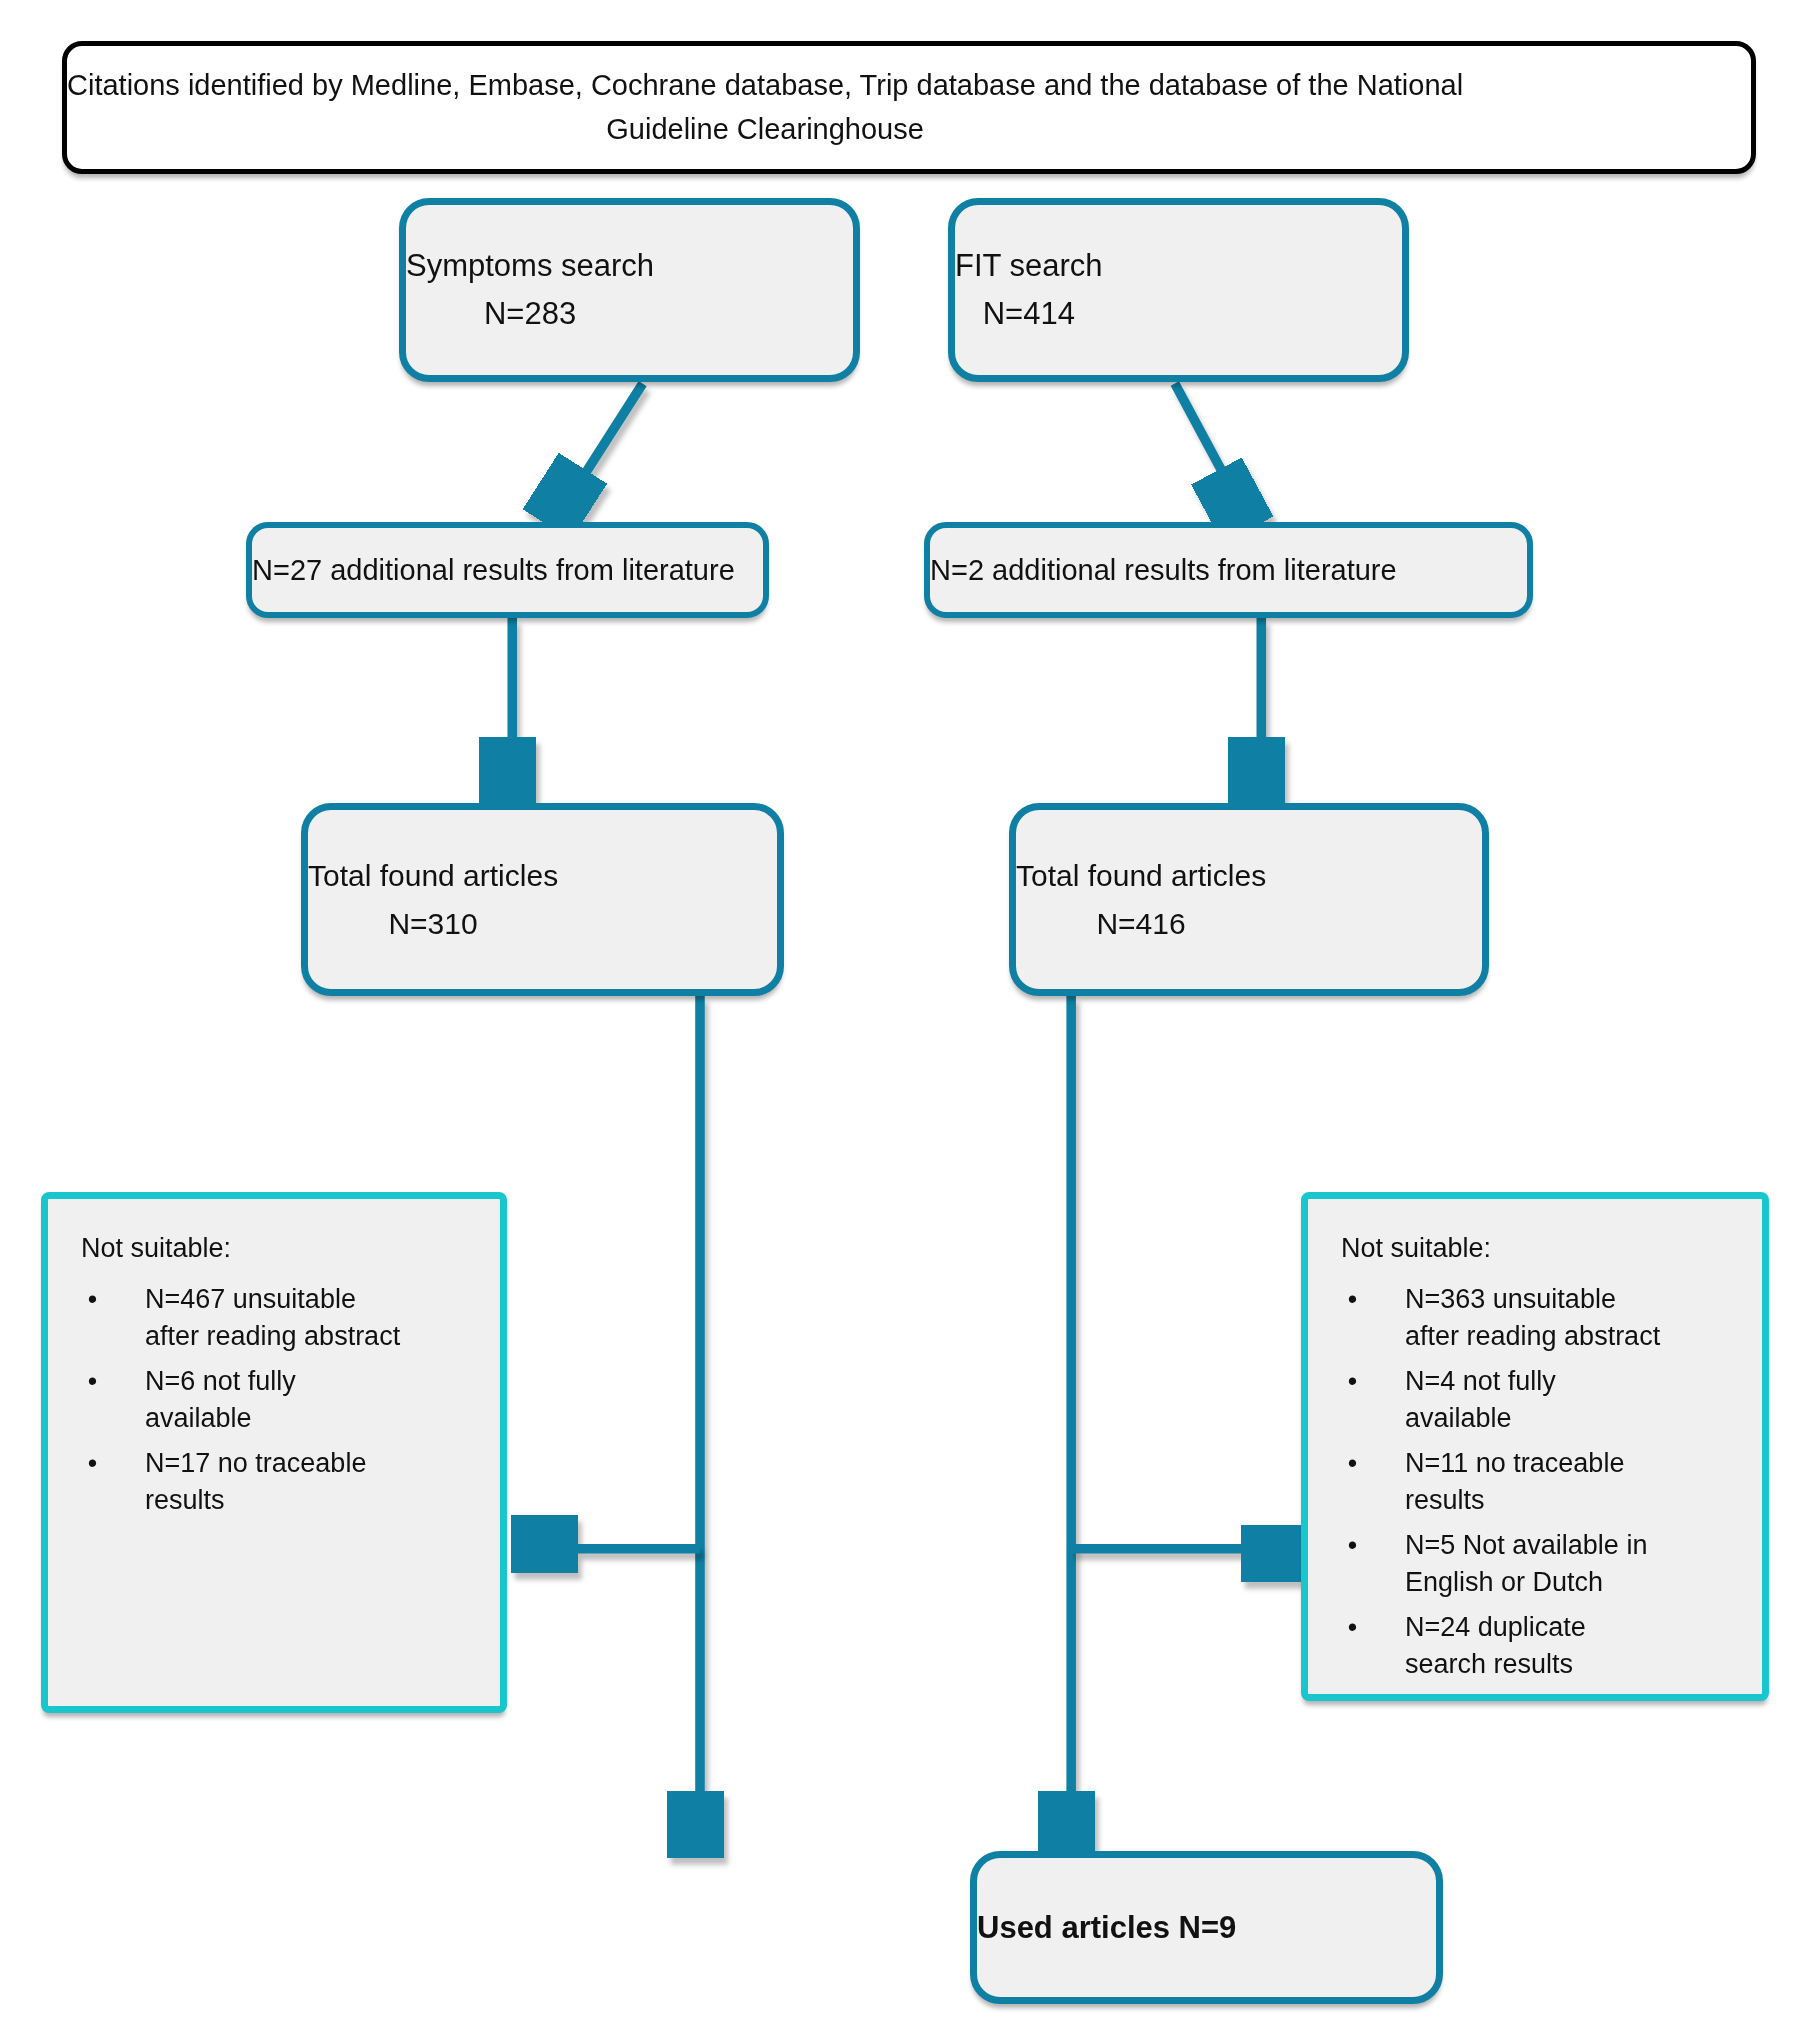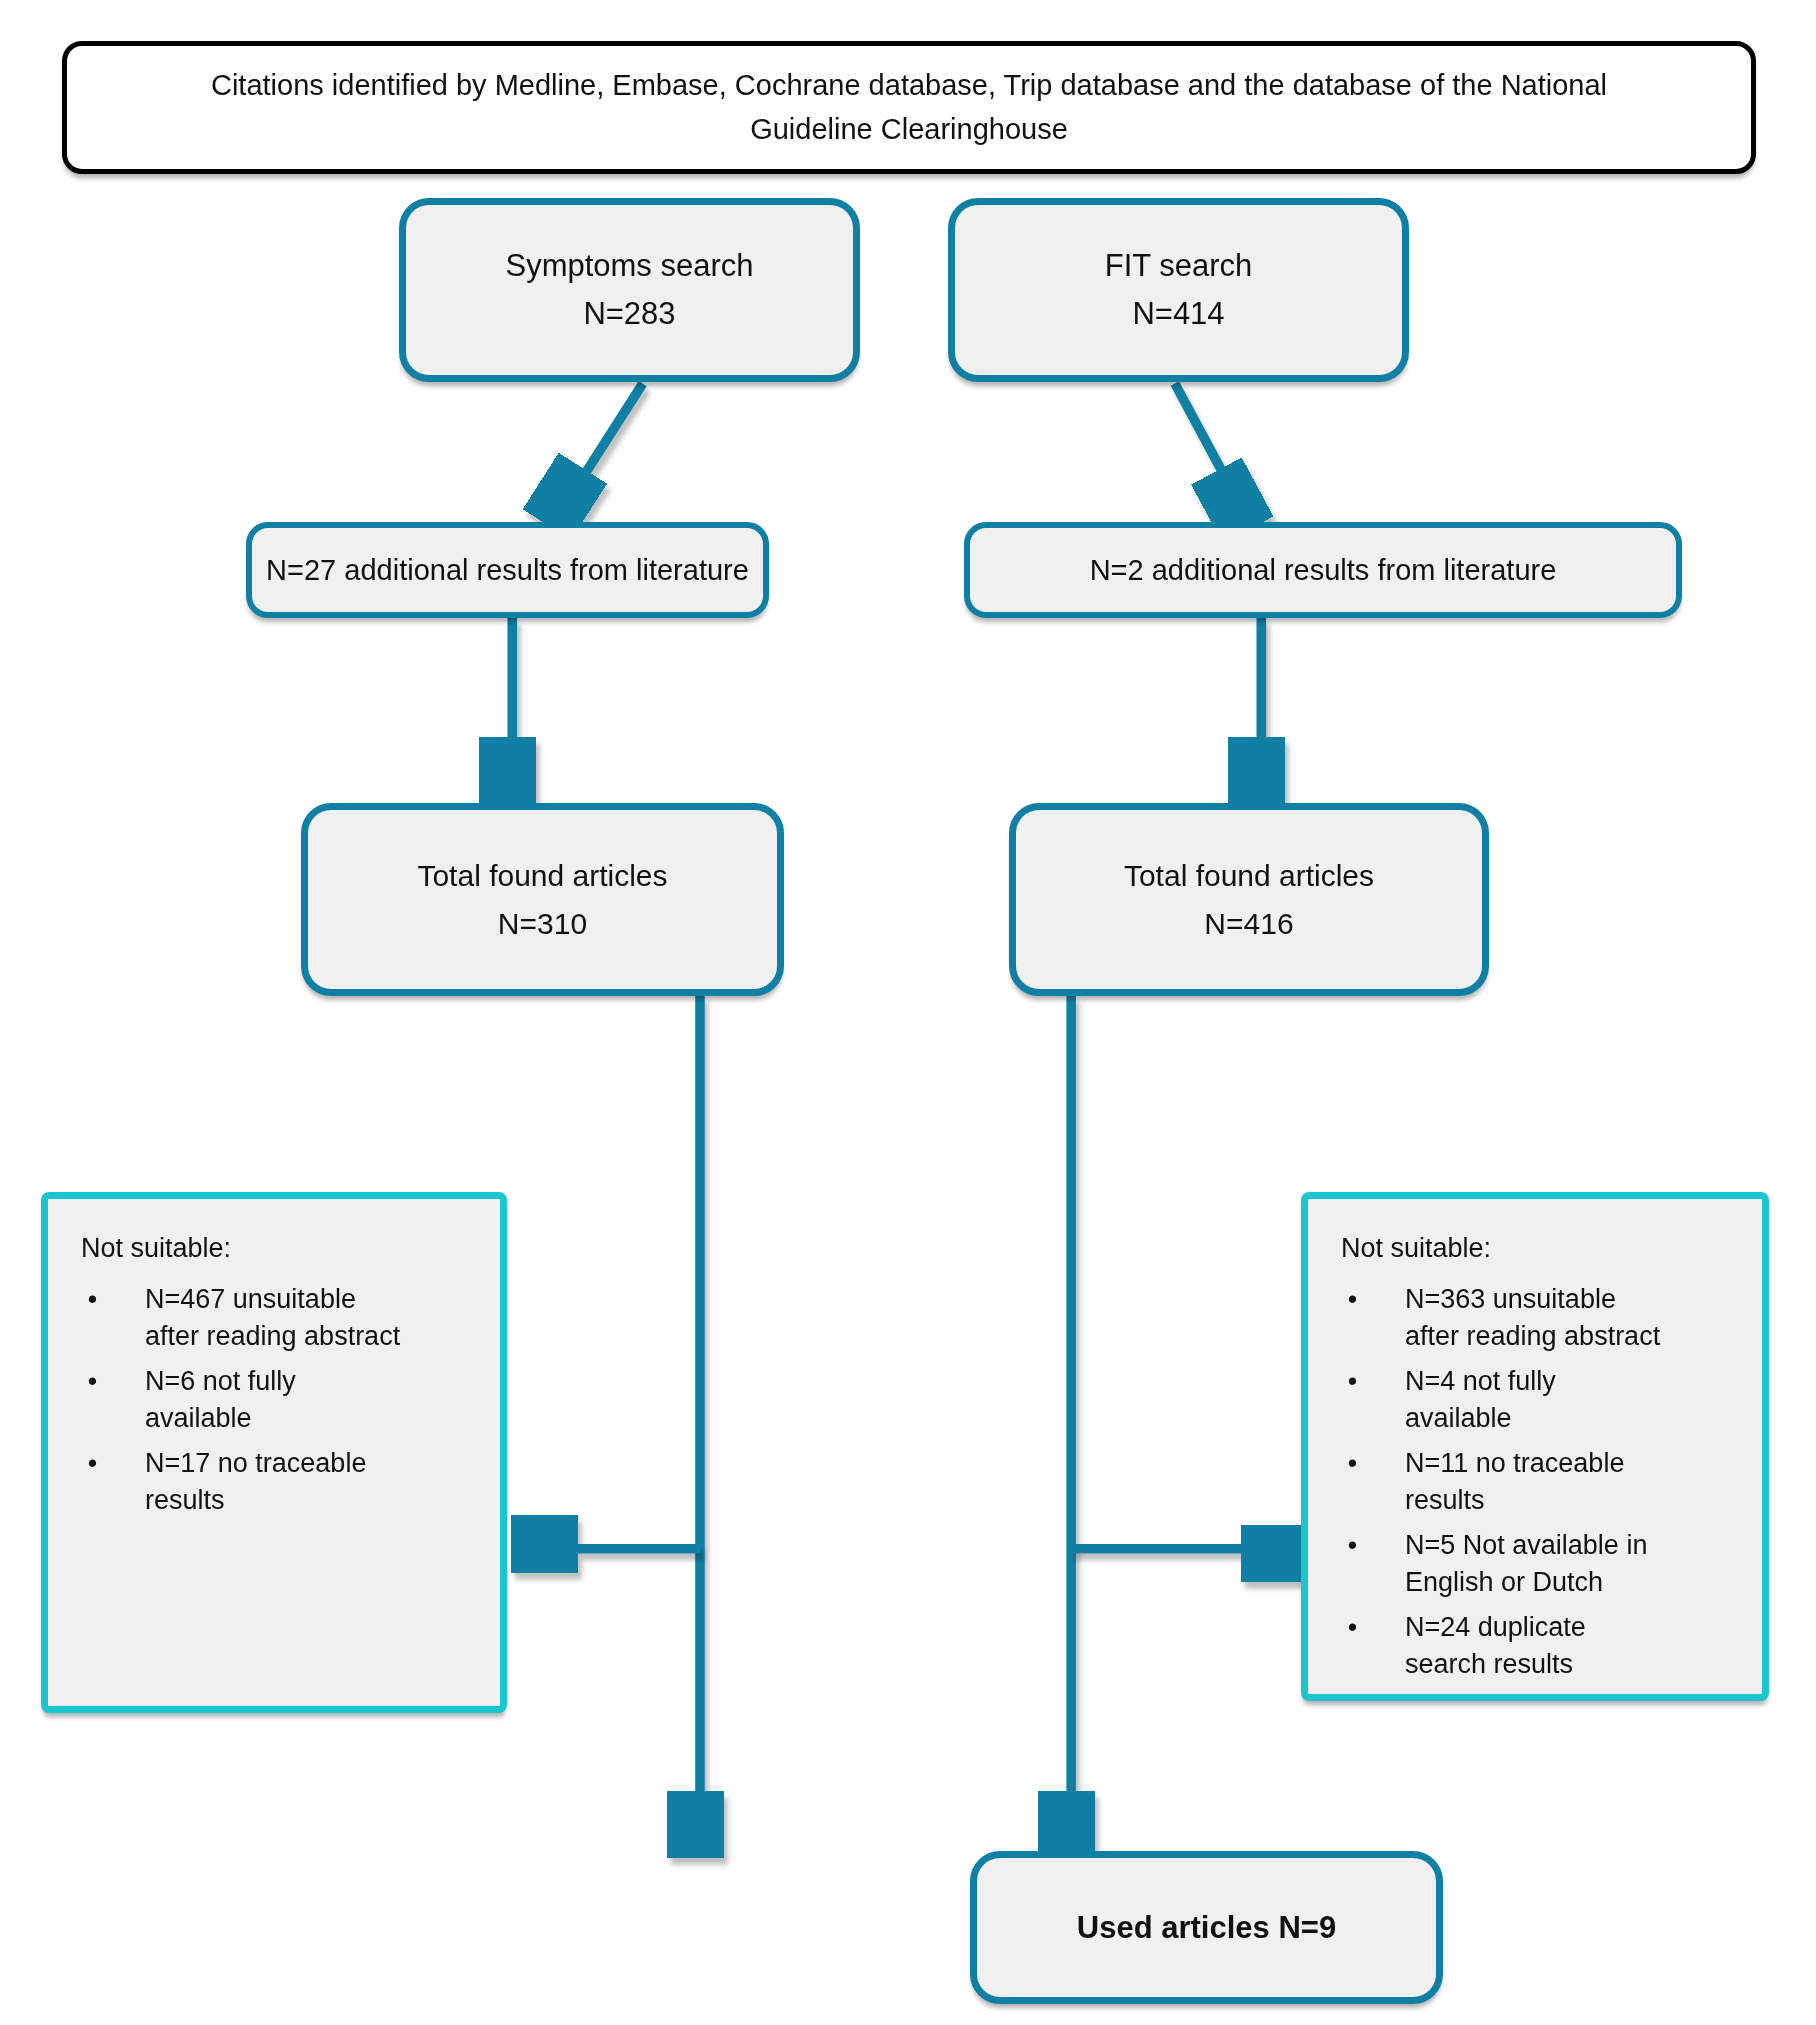--- a/index.html
+++ b/index.html
@@ -11,42 +11,41 @@
     font-family: "Liberation Sans", sans-serif;
     color: #111111;
     overflow: hidden;
   }
   .box {
     position: absolute;
     box-sizing: border-box;
     background: #f0f0f0;
     display: flex;
     align-items: center;
-    justify-content: center;
     text-align: center;
     box-shadow: 0 5.7px 4.8px -2.4px rgba(0,0,0,0.30);
   }
   .box .lbl { white-space: pre-line; }
 
   .title-box {
     left: 62px; top: 41px; width: 1694px; height: 133px;
     border: 5.7px solid #000000;
     border-radius: 20px;
     background: #ffffff;
     font-size: 29px;
     line-height: 1.5;
   }
   .teal { border: 7.6px solid #0f80a4; border-radius: 30px; }
   .cyan { border: 7.6px solid #1ac6ce; border-radius: 8px; }
 
   .sym-box  { left: 399px;  top: 198px;  width: 461px;  height: 184px; font-size: 31px; line-height: 1.55; }
   .fit-box  { left: 948px; top: 198px;  width: 461px;  height: 184px; font-size: 31px; line-height: 1.55; }
 
   .add-box-l { left: 246px;  top: 522px; width: 523px; height: 96px; font-size: 29px; border-width: 6.7px; border-radius: 22px; }
-  .add-box-r { left: 964px; top: 522px; width: 718px; height: 96px; font-size: 29px; border-width: 6.7px; border-radius: 22px; }
+  .add-box-r { left: 924px; top: 522px; width: 609px; height: 96px; font-size: 29px; border-width: 6.7px; border-radius: 22px; }
 
   .tot-box-l { left: 301px;  top: 803px; width: 483px; height: 193px; font-size: 30px; line-height: 1.6; }
   .tot-box-r { left: 1009px; top: 803px; width: 480px; height: 193px; font-size: 30px; line-height: 1.6; }
 
   .exc-box {
     display: block;
     text-align: left;
     font-size: 27px;
     line-height: 1.38;
     padding: 31px 19px 19px 33px;

